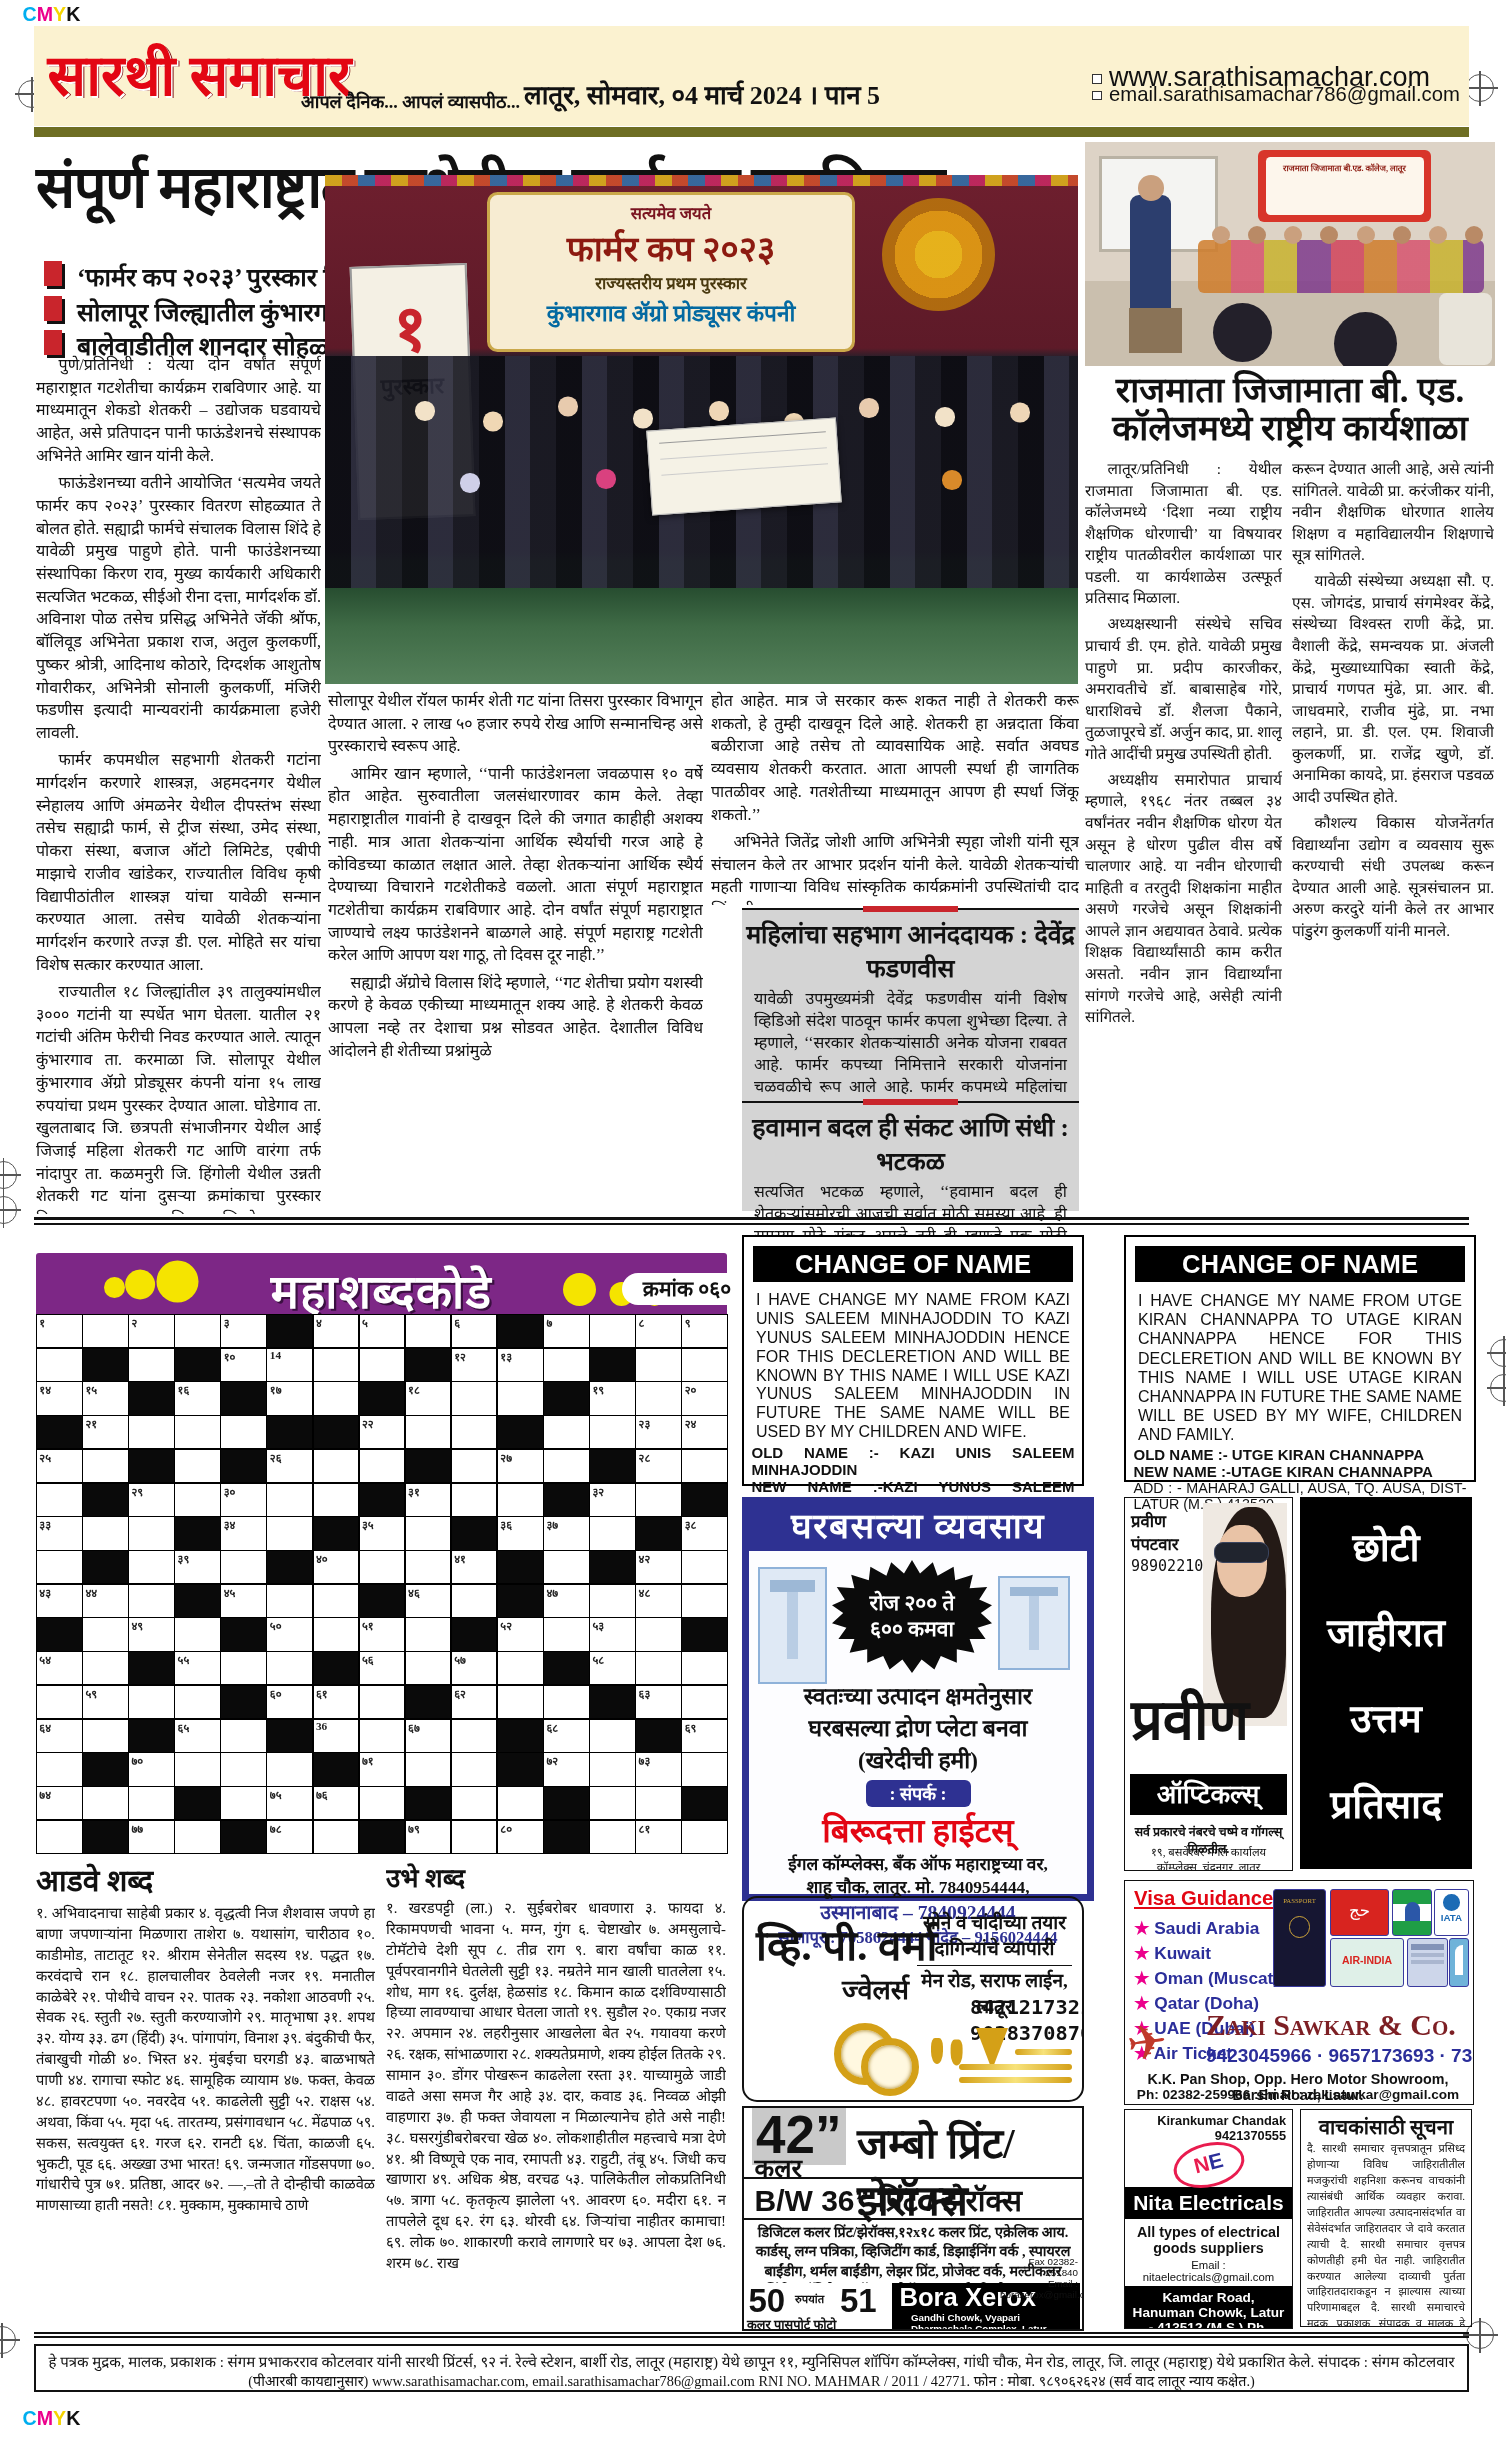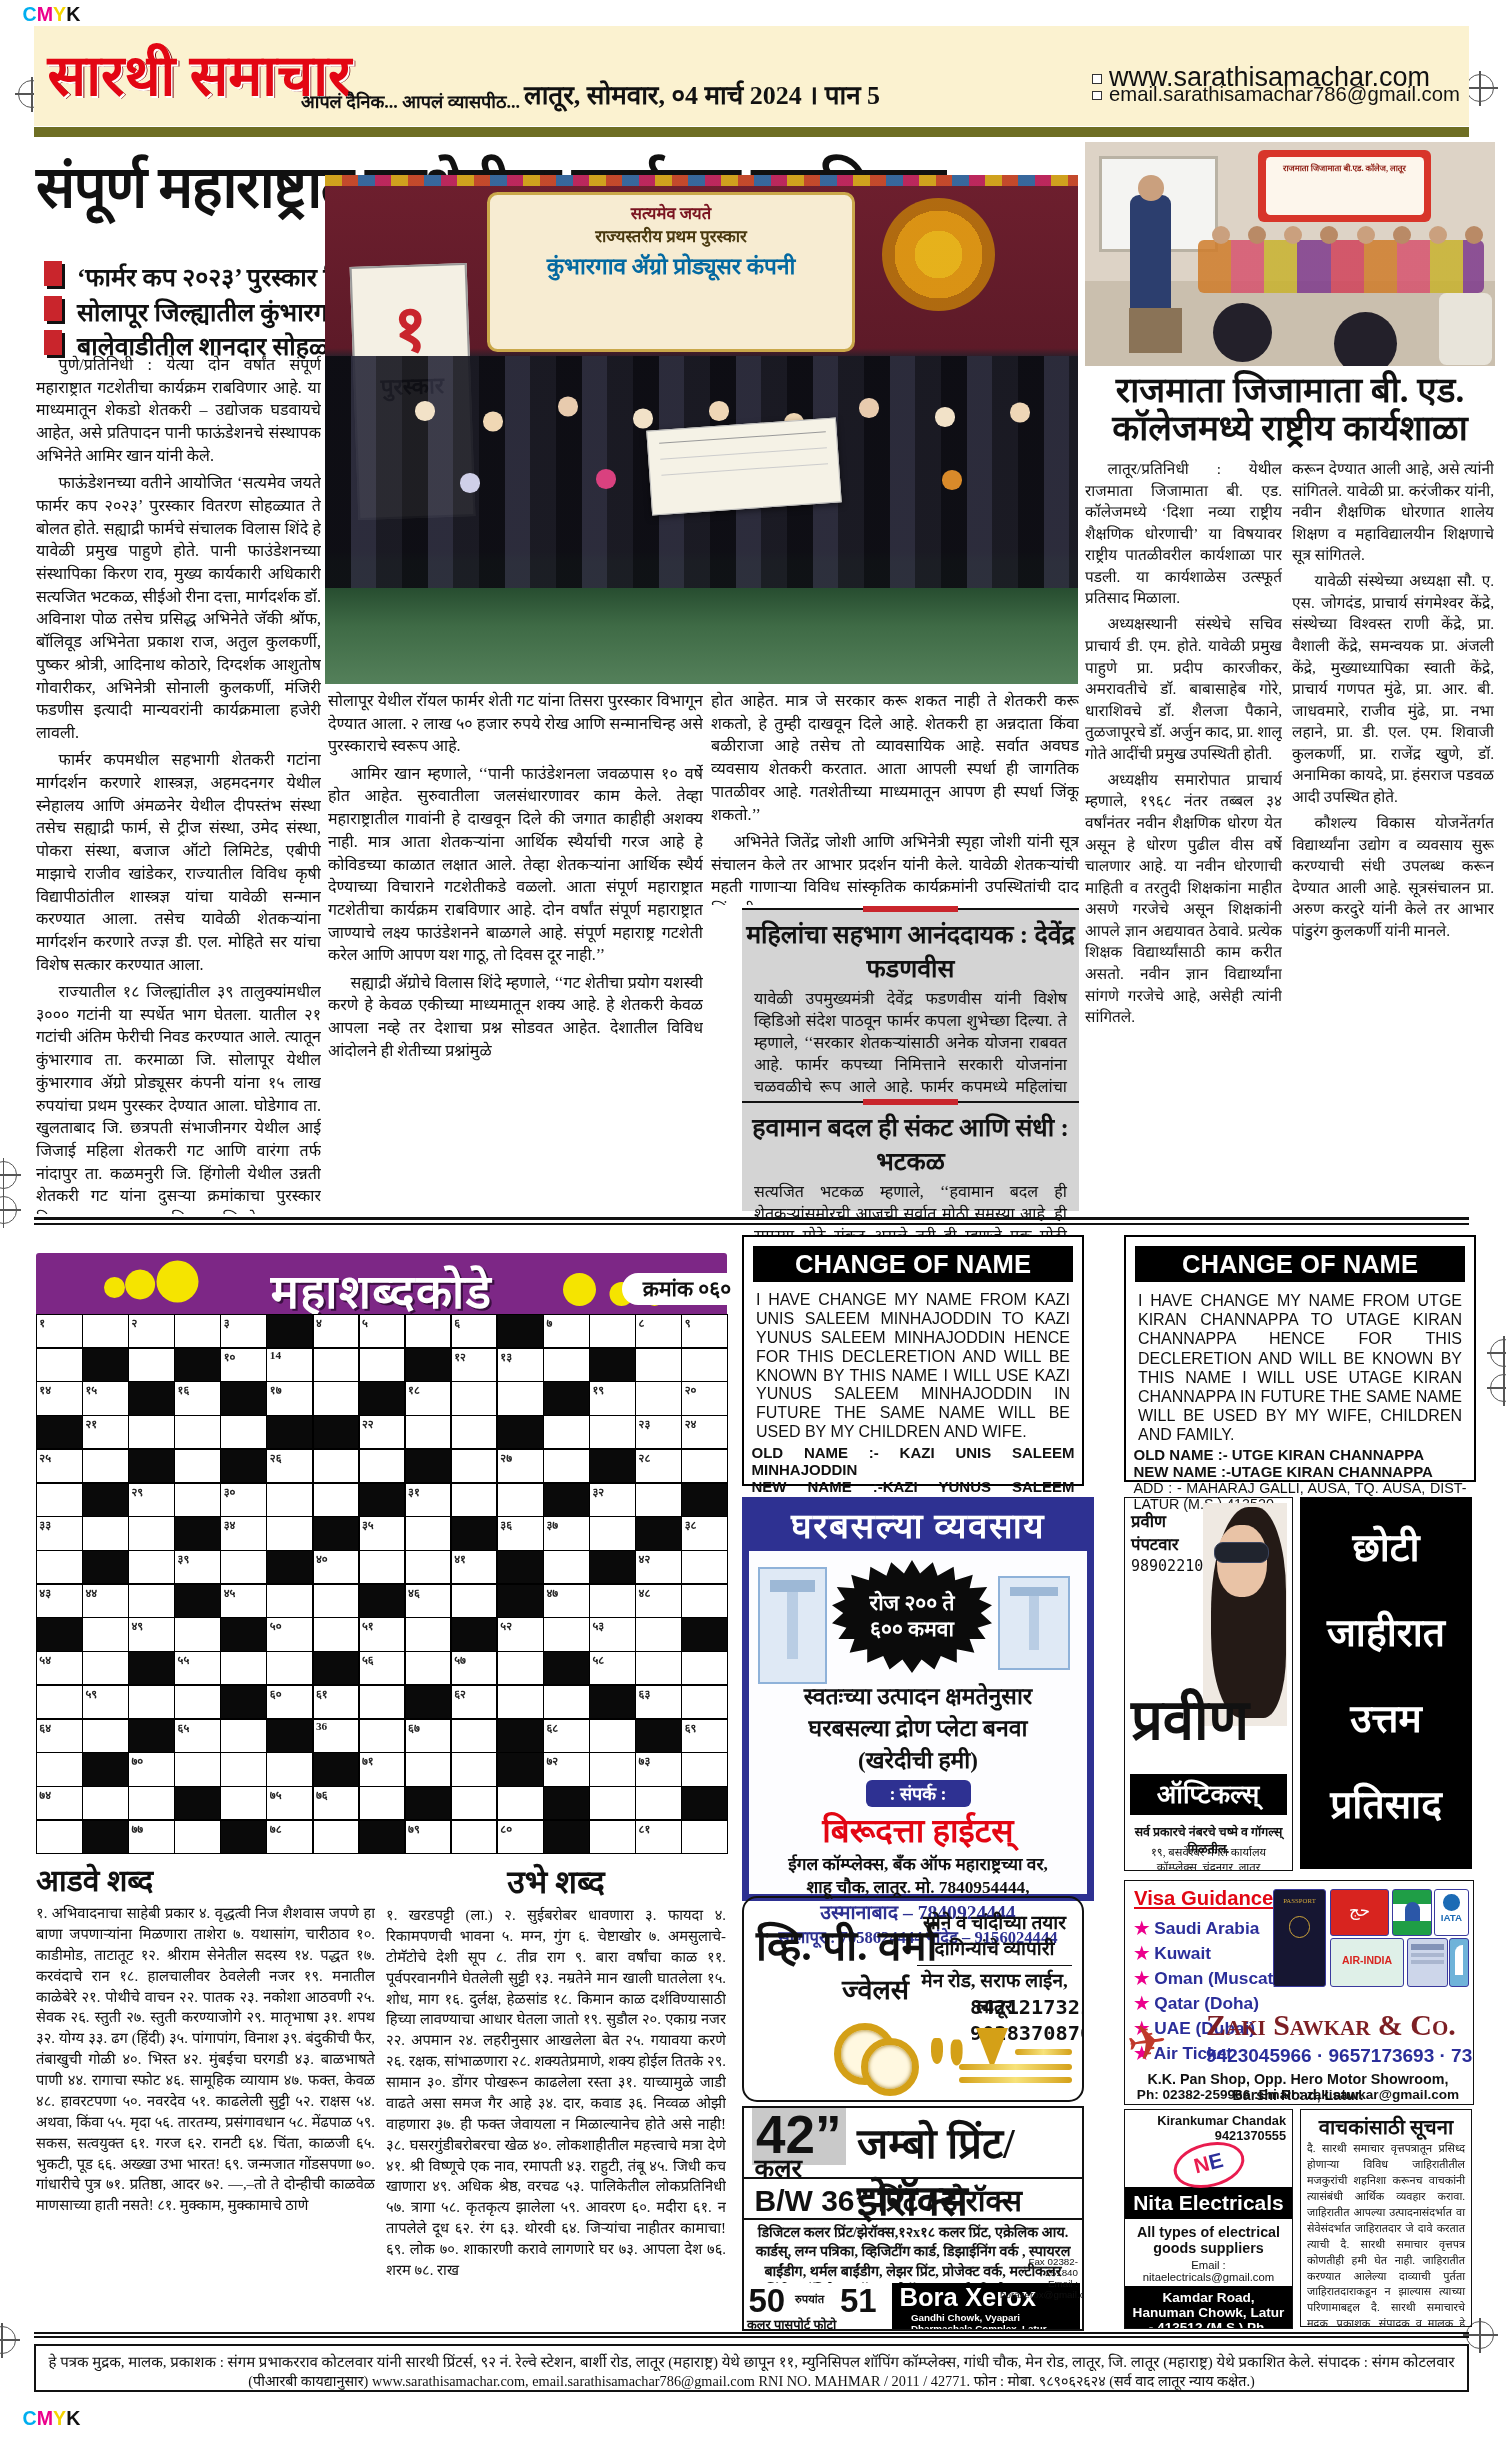--- a/index.html
+++ b/index.html
@@ -91,20 +91,21 @@
   </div>
   <div class="abs" style="left:44px;top:328px;">
     <div class="redsq" style="position:absolute;left:0;top:1.5px;"></div>
     <div class="b" style="margin-left:33px;font-size:25px;white-space:nowrap;">बालेवाडीतील शानदार सोहळ्यात पार पडली फार्मर कप स्पर्धा; हजारो शेतकऱ्यांची उपस्थिती</div>
   </div>
 
   <div class="abs" style="left:325px;top:175px;width:753px;height:509px;background:linear-gradient(#6e1f2e 0%,#5d1a28 34%,#23202a 36%,#2d2a36 74%,#35563c 76%,#3f6b46 100%);overflow:hidden;">
     <div class="abs" style="left:0;top:0;width:100%;height:10.5px;background:repeating-linear-gradient(90deg,#e8c21a 0 16.6px,#d9542b 16.6px 33px,#2a7ab8 33px 50px,#cf2a68 50px 66px);opacity:.8;"></div>
     <div class="abs" style="left:162px;top:16.6px;width:362px;height:154px;background:#f7ecd2;border-radius:10.5px;border:3px solid #caa84a;text-align:center;color:#7a1420;">
       <div style="font-size:16.6px;font-weight:bold;margin-top:6px;">सत्यमेव जयते</div>
+      <div style="font-size:35px;font-weight:800;color:#8c1a10;">फार्मर कप २०२३</div>
       <div style="font-size:16.6px;font-weight:bold;color:#4a3a10;">राज्यस्तरीय प्रथम पुरस्कार</div>
       <div style="font-size:22.6px;font-weight:800;color:#0369a1;margin-top:3px;">कुंभारगाव ॲग्रो प्रोड्यूसर कंपनी</div>
     </div>
     <div class="abs" style="left:557px;top:22.6px;width:113px;height:113px;border-radius:50%;background:radial-gradient(circle,#f4c21a 0 30%,#e7a012 30% 55%,#b8730d 55% 100%);opacity:.9;"></div>
     <div class="abs" style="left:29px;top:90px;width:113px;height:249px;background:#f4f0e4;border:2.3px solid #999;transform:rotate(-2deg);text-align:center;">
       <div style="font-size:65px;font-weight:800;color:#c9252c;margin-top:15px;">१</div>
       <div style="font-size:22.6px;font-weight:bold;color:#333;">पुरस्कार</div>
     </div>
     <div class="abs" style="left:0;top:181px;width:100%;height:233px;background:repeating-linear-gradient(90deg,rgba(12,12,18,.92) 0 25.6px,rgba(44,44,60,.92) 25.6px 51px,rgba(25,25,34,.92) 51px 77px);"></div>
     <span class="abs" style="left:90px;top:226px;width:19.6px;height:19.6px;border-radius:50%;background:#f2e2c8;box-shadow:68px 10.5px 0 #f0d7b4,143px -4.5px 0 #e8cbae,218px 7.5px 0 #f2e2c8,294px 0 0 #eed6b6,369px 12px 0 #f0d7b4,444px -3px 0 #e8cbae,520px 6px 0 #f2e2c8,595px 1.5px 0 #eed6b6,181px 68px 0 #d9417f,392px 63px 0 #7a4fd0,527px 69px 0 #d98a2a,45px 72px 0 #cfcfe8;"></span>
@@ -583,21 +584,21 @@
         <span>८१</span>
       </div>
       <div class="xc"></div>
     </div>
 
   <div class="abs" style="left:36px;top:1859px;width:339px;height:468px;overflow:hidden;">
     <div class="b" style="font-size:30px;">आडवे शब्द</div>
     <div class="jt" style="font-size:14.7px;line-height:1.42;margin-top:3px;">१. अभिवादनाचा साहेबी प्रकार ४. वृद्धत्वी निज शैशवास जपणे हा बाणा जपणाऱ्यांना मिळणारा ताशेरा ७. यथासांग, चारीठाव १०. काडीमोड, ताटातूट १२. श्रीराम सेनेतील सदस्य १४. पद्धत १७. करवंदाचे रान १८. हालचालीवर ठेवलेली नजर १९. मनातील काळेबेरे २१. पोथीचे वाचन २२. पातक २३. नकोशा आठवणी २५. सेवक २६. स्तुती २७. स्तुती करण्याजोगे २९. मातृभाषा ३१. शपथ ३२. योग्य ३३. ढग (हिंदी) ३५. पांगापांग, विनाश ३९. बंदुकीची फैर, तंबाखुची गोळी ४०. भिस्त ४२. मुंबईचा घरगडी ४३. बाळभाषते पाणी ४४. रागाचा स्फोट ४६. सामूहिक व्यायाम ४७. फक्त, केवळ ४८. हावरटपणा ५०. नवरदेव ५१. काढलेली सुट्टी ५२. राक्षस ५४. अथवा, किंवा ५५. मृदा ५६. तारतम्य, प्रसंगावधान ५८. मेंढपाळ ५९. सकस, सत्वयुक्त ६१. गरज ६२. रानटी ६४. चिंता, काळजी ६५. भुकटी, पूड ६६. अख्खा उभा भारत! ६९. जन्मजात गोंडसपणा ७०. गांधारीचे पुत्र ७१. प्रतिष्ठा, आदर ७२. —,–तो ते दोन्हीची काळवेळ माणसाच्या हाती नसते! ८१. मुक्काम, मुक्कामाचे ठाणे</div>
   </div>
   <div class="abs" style="left:386px;top:1859px;width:340px;height:468px;overflow:hidden;">
-    <div class="b" style="font-size:32px;text-align:center;">उभे शब्द</div>
+    <div class="b" style="font-size:26px;">उभे शब्द</div>
     <div class="jt" style="font-size:14.7px;line-height:1.42;margin-top:3px;">१. खरडपट्टी (ला.) २. सुईबरोबर धावणारा ३. फायदा ४. रिकामपणची भावना ५. मग्न, गुंग ६. चेष्टाखोर ७. अमसुलाचे-टोमॅटोचे देशी सूप ८. तीव्र राग ९. बारा वर्षांचा काळ ११. पूर्वपरवानगीने घेतलेली सुट्टी १३. नम्रतेने मान खाली घातलेला १५. शोध, माग १६. दुर्लक्ष, हेळसांड १८. किमान काळ दर्शविण्यासाठी हिच्या लावण्याचा आधार घेतला जातो १९. सुडौल २०. एकाग्र नजर २२. अपमान २४. लहरीनुसार आखलेला बेत २५. गयावया करणे २६. रक्षक, सांभाळणारा २८. शक्यतेप्रमाणे, शक्य होईल तितके २९. सामान ३०. डोंगर पोखरून काढलेला रस्ता ३१. याच्यामुळे जाडी वाढते असा समज गैर आहे ३४. दार, कवाड ३६. निव्वळ ओझी वाहणारा ३७. ही फक्त जेवायला न मिळाल्यानेच होते असे नाही! ३८. घसरगुंडीबरोबरचा खेळ ४०. लोकशाहीतील महत्त्वाचे मत्रा देणे ४१. श्री विष्णूचे एक नाव, रमापती ४३. राहुटी, तंबू ४५. जिधी कच खाणारा ४९. अधिक श्रेष्ठ, वरचढ ५३. पालिकेतील लोकप्रतिनिधी ५७. त्रागा ५८. कृतकृत्य झालेला ५९. आवरण ६०. मदीरा ६१. न तापलेले दूध ६२. रंग ६३. थोरवी ६४. जिऱ्यांचा नाहीतर कामाचा! ६९. लोक ७०. शाकारणी करावे लागणारे घर ७३. आपला देश ७६. शरम ७८. राख</div>
   </div>
 
   <div class="abs conbox" style="left:742px;top:1235px;width:338px;height:247px;">
     <div class="conhead" style="margin:9px;height:36px;font-size:25.6px;line-height:36px;">CHANGE OF NAME</div>
     <div class="conbody" style="margin:0 12px;font-size:16px;line-height:1.18;">I HAVE CHANGE MY NAME FROM KAZI UNIS SALEEM MINHAJODDIN TO KAZI YUNUS SALEEM MINHAJODDIN HENCE FOR THIS DECLERETION AND WILL BE KNOWN BY THIS NAME I WILL USE KAZI YUNUS SALEEM MINHAJODDIN IN FUTURE THE SAME NAME WILL BE USED BY MY CHILDREN AND WIFE.</div>
     <div class="conbody b ct" style="margin:1.5px 7.5px 0;font-size:15px;">OLD NAME :- KAZI UNIS SALEEM MINHAJODDIN</div>
     <div class="conbody b ct" style="margin:0 7.5px;font-size:15px;">NEW NAME :-KAZI YUNUS SALEEM MINHAJODDIN</div>
     <div class="conbody ct" style="margin:0 7.5px;font-size:14.3px;">ADD : - BESIDE HAMIDIYA MASJID, KHORI GALLI, LATUR (M.S.) 413512</div>
   </div>

